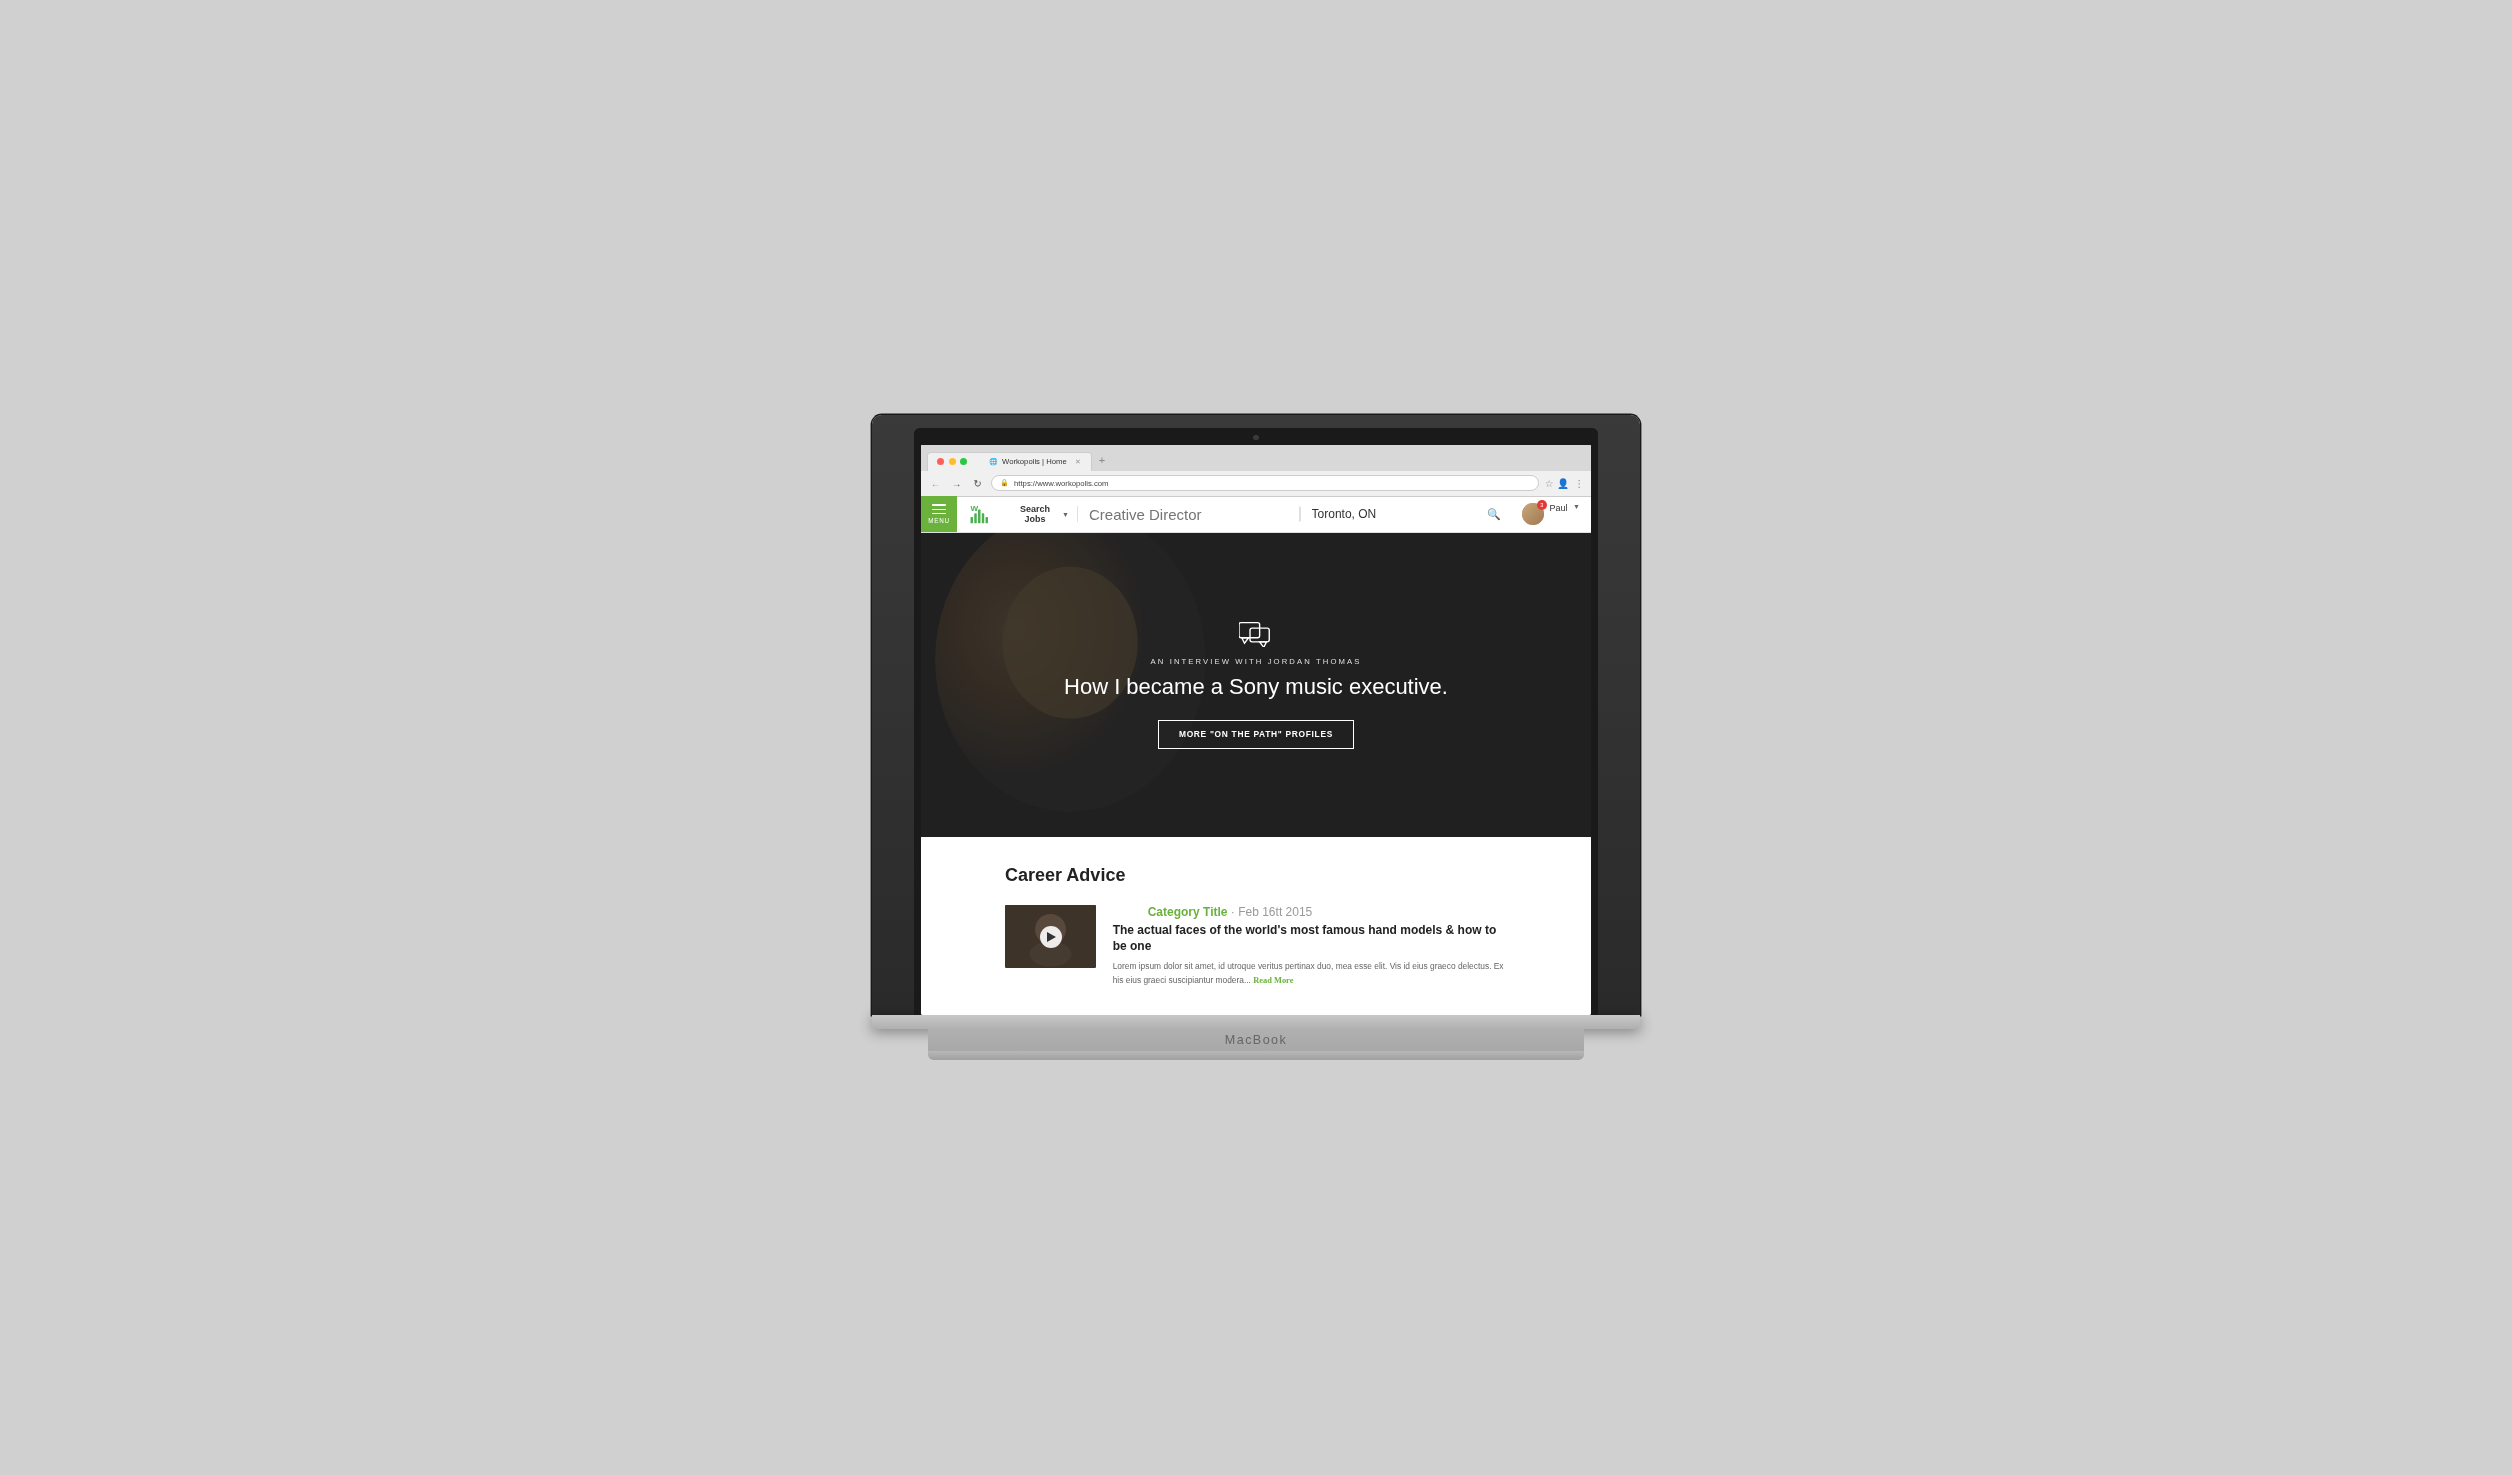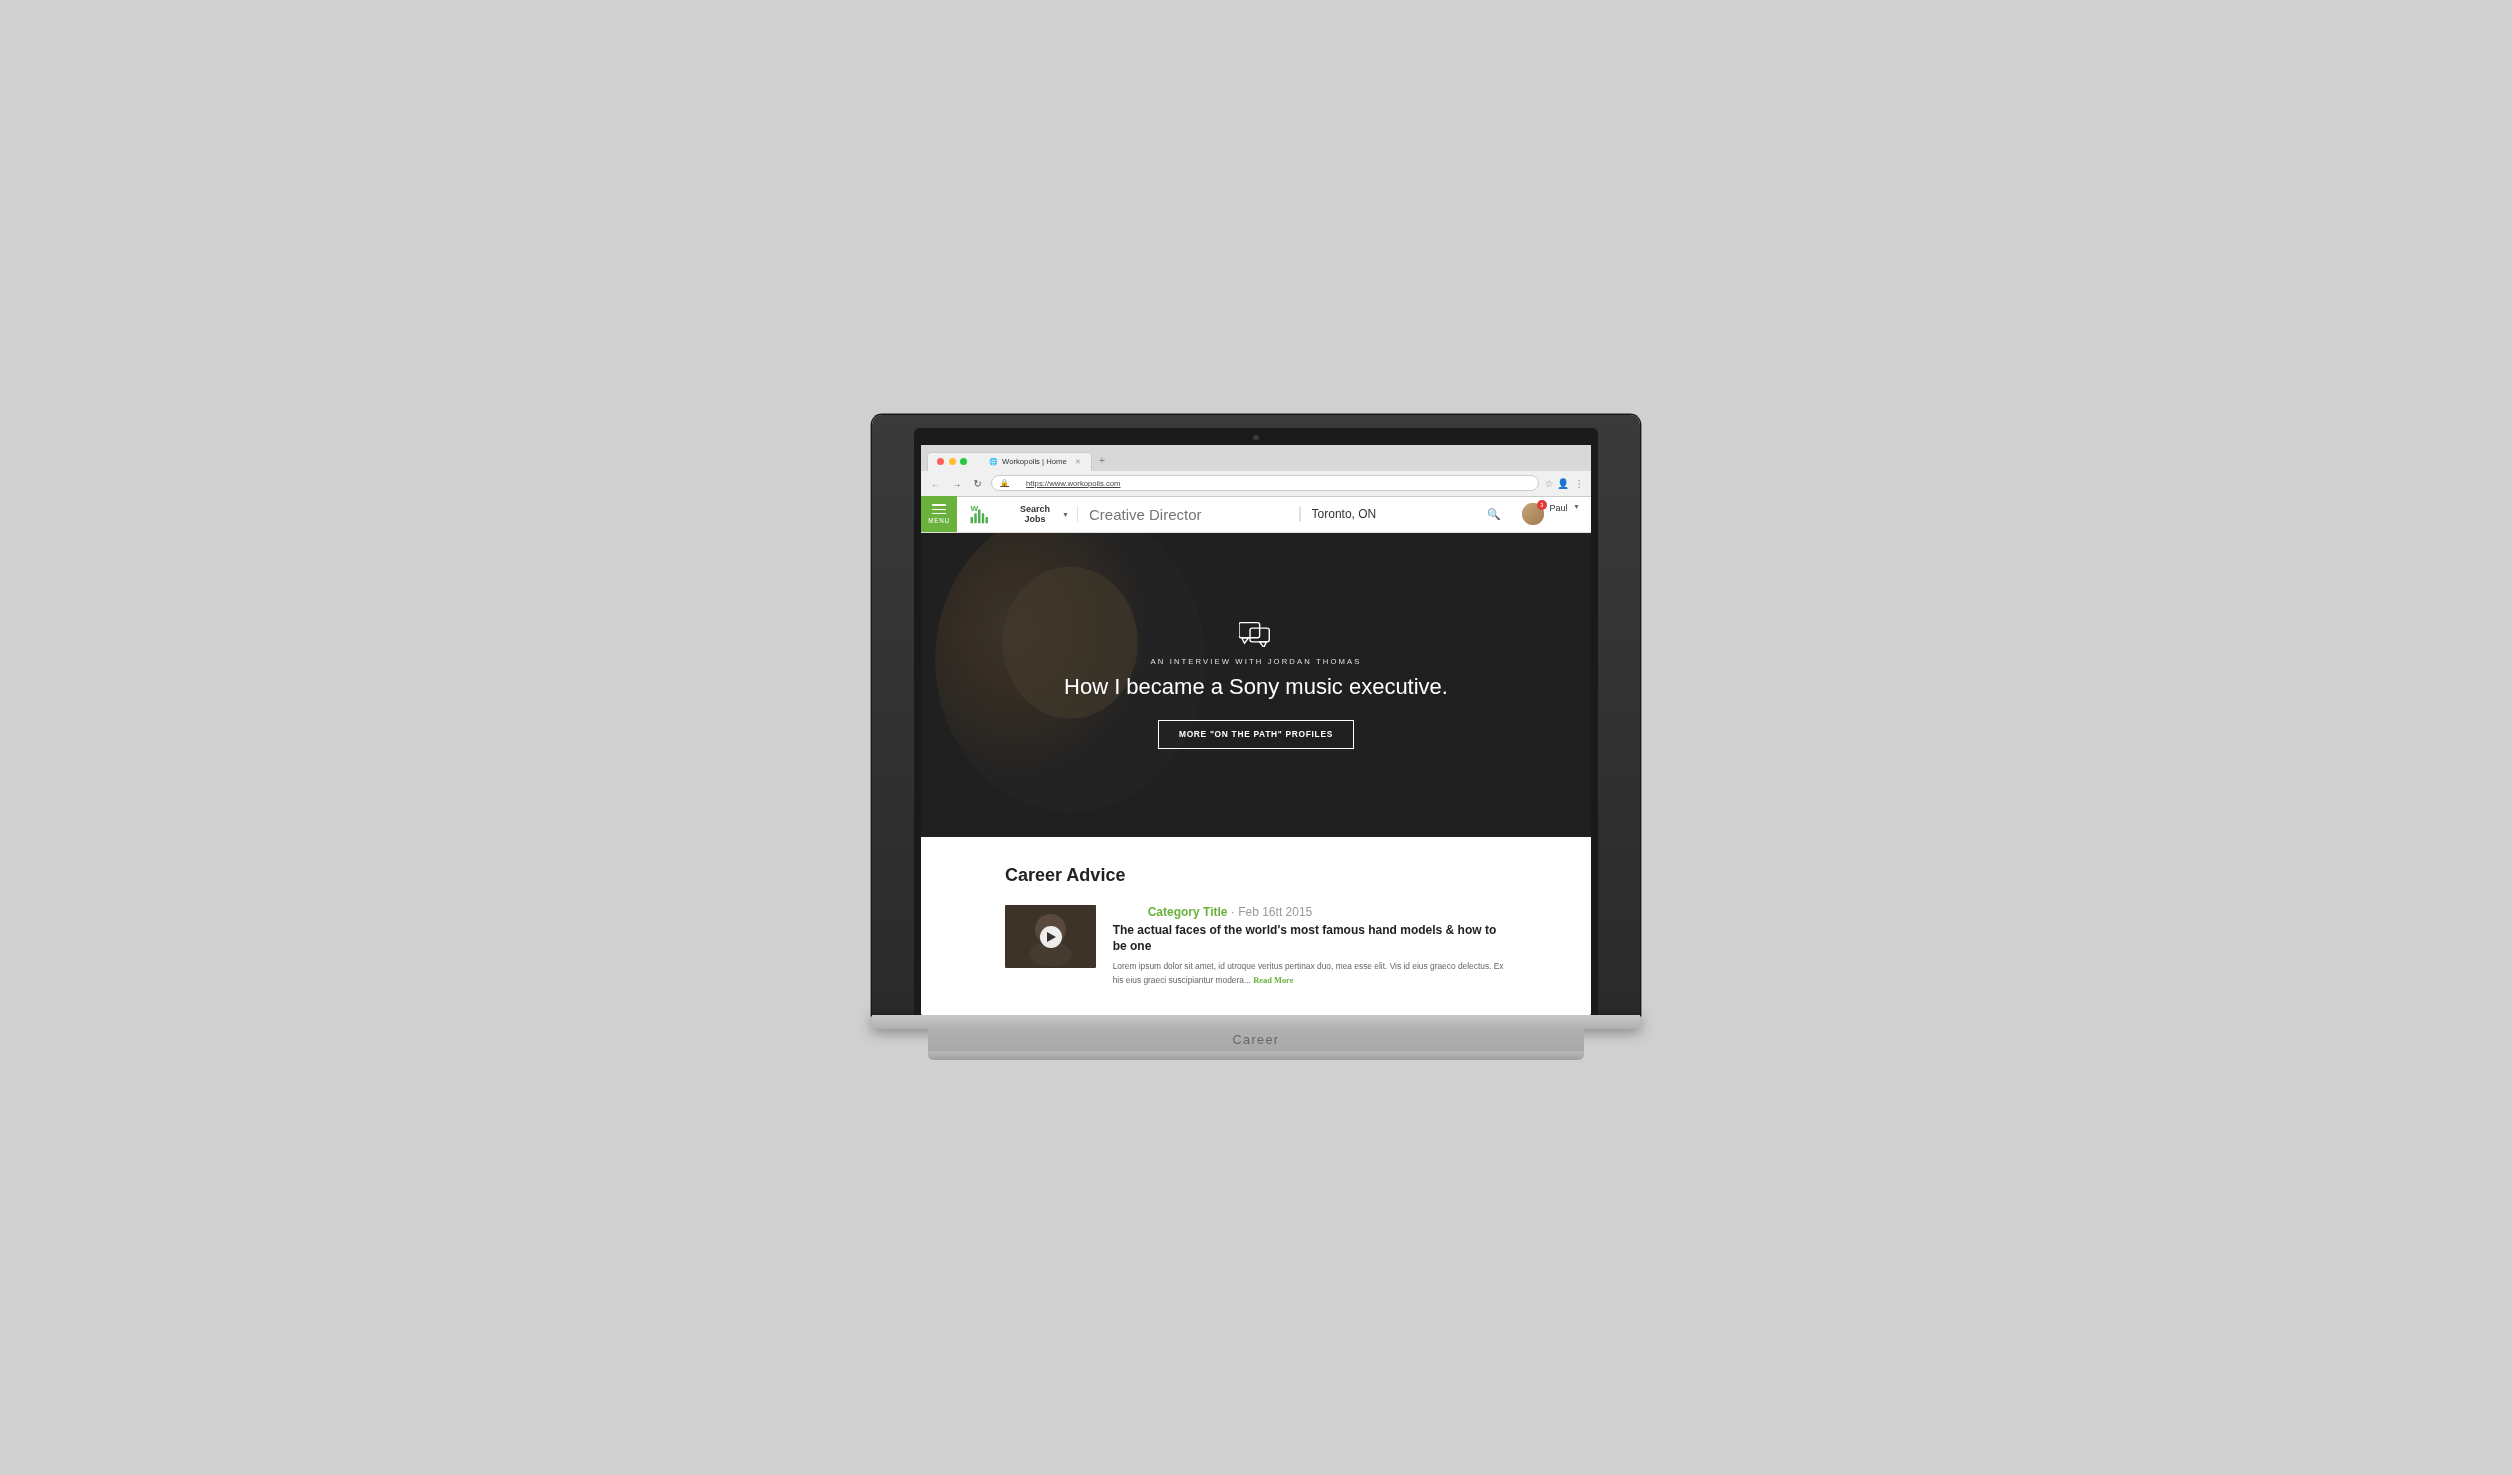--- a/index.html
+++ b/index.html
@@ -108,21 +108,21 @@
     .nav-btn.active { color: #555; }
     .refresh-btn { color: #555; }
     .address-bar {
       flex: 1;
       background: white;
       border: 0.7px solid #ccc;
       border-radius: 8.4px;
       padding: 2.8px 8.4px;
       font-size: 7.7px;
       color: #444;
-      display: flex; align-items: center; gap: 17px; text-decoration: underline;
+      display: flex; align-items: center; gap: 5px;
     }
     .lock-icon { color: #4caf50; font-size: 7px; }
     .toolbar-icons { display: flex; gap: 4.2px; }
     .toolbar-icon-btn { background: none; border: none; color: #888; cursor: pointer; font-size: 9.8px; }
 
     
     .app-header {
       display: flex;
       align-items: center;
       background: white;
@@ -423,16 +423,16 @@
                 <span class="read-more">Read More</span>
               </p>
             </div>
           </div>
         </div>
 
       </div>
     </div>
   </div>
   <div class="macbook-bottom"></div>
-  <div class="macbook-label">Career</div>
+  <div class="macbook-label">MacBook</div>
   <div class="macbook-foot"></div>
 </div>
 
 
 </body></html>

